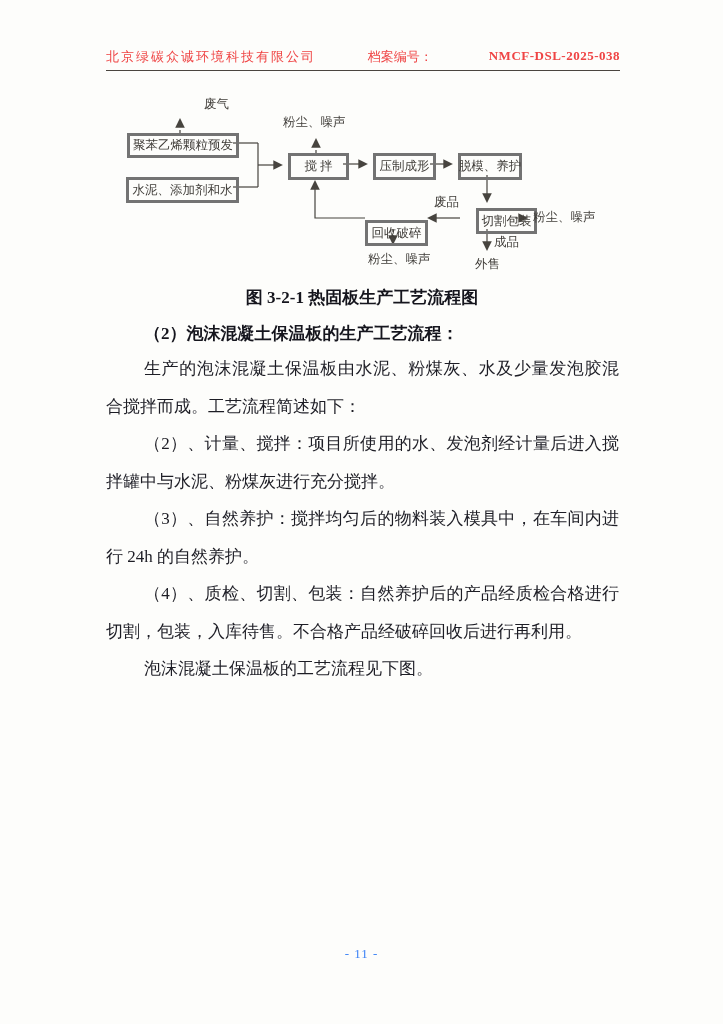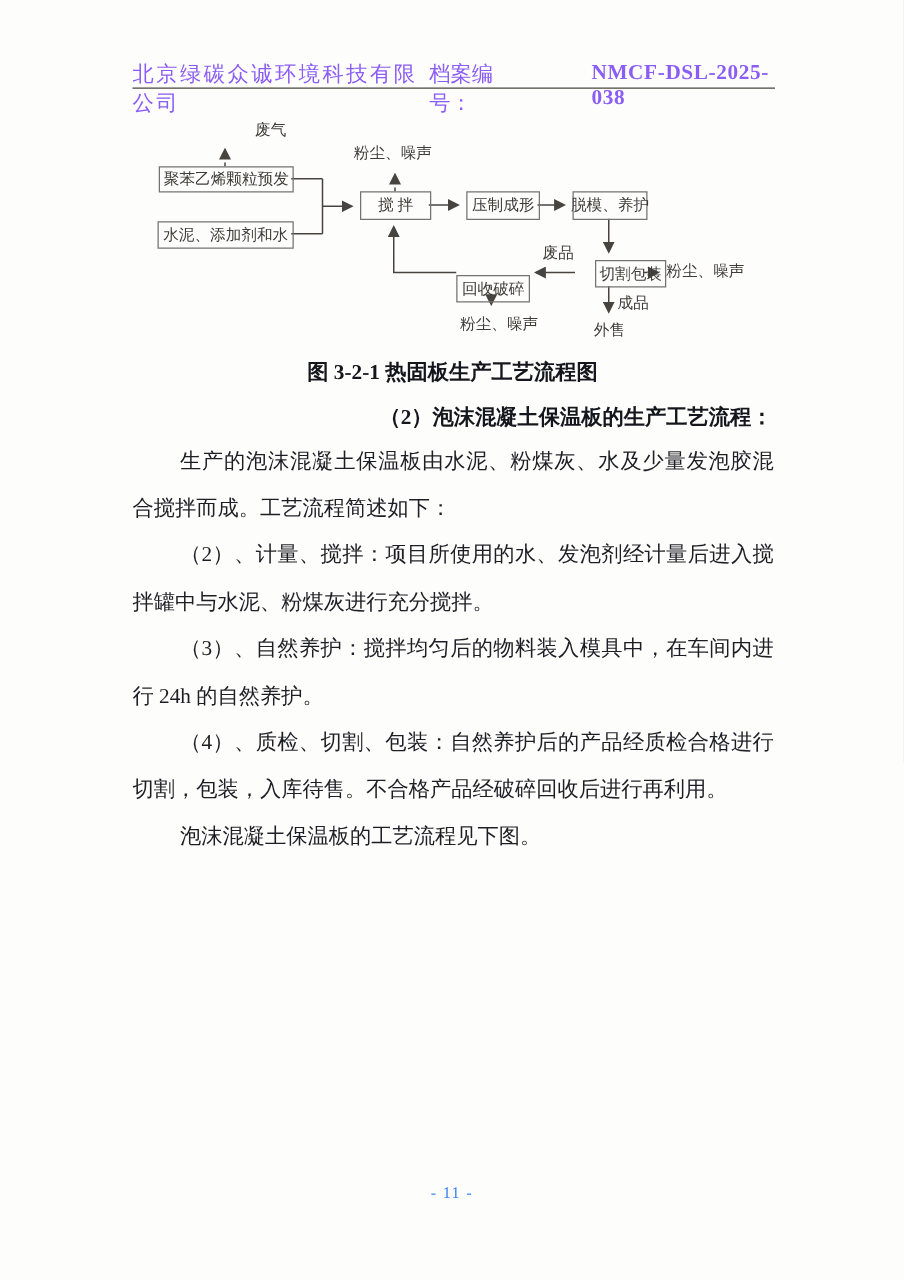--- a/index.html
+++ b/index.html
@@ -10,48 +10,48 @@
     font-family:"Liberation Serif","DejaVu Serif",serif;
     color:#1d1d25;
     overflow:hidden;
     margin:0 auto;
   }
   
   .hdr{
     position:absolute;left:106px;top:48px;width:514px;height:22px;
     display:flex;justify-content:space-between;align-items:flex-start;
     border-bottom:1.5px solid #4a453f;
-    color:#8b5cf6;font-size:17px;
+    color:#ef4444;font-size:13px;
   }
   .hdr .company{letter-spacing:2px;}
   .hdr .right{display:flex;gap:8px;}
   .hdr .archive-num{font-weight:bold;letter-spacing:0.5px;margin-left:48px;}
   
   .chart{
     position:absolute;left:100px;top:85px;width:540px;height:195px;
     font-size:12.5px;color:#3f3c38;
   }
   .chart .fbox{
-    position:absolute;border:1px solid #737373;background:transparent;
+    position:absolute;border:3px solid #737373;background:transparent;
     display:flex;align-items:center;justify-content:center;
     white-space:nowrap;line-height:1;
   }
   .chart .flabel{
     position:absolute;white-space:nowrap;line-height:1;
   }
   .chart svg{position:absolute;left:0;top:0;}
   
   .caption{
     position:absolute;left:106px;top:286px;width:512px;
     text-align:center;font-weight:bold;font-size:17px;color:#15151d;
   }
   .sec-heading{
     position:absolute;left:106px;top:315px;width:512px;
     font-weight:bold;font-size:17px;line-height:37.5px;
-    text-indent:38px;color:#15151d;text-align:right;
+    text-indent:38px;color:#15151d;
   }
   .bodytext{
     position:absolute;left:106px;top:350px;width:513px;
     font-size:17px;line-height:37.5px;text-align:justify;
   }
   .bodytext p{margin:0;text-indent:38px;}
   .bodytext p:last-child{text-align:left;}
   
   .footer{
     position:absolute;left:0;top:946px;width:723px;

